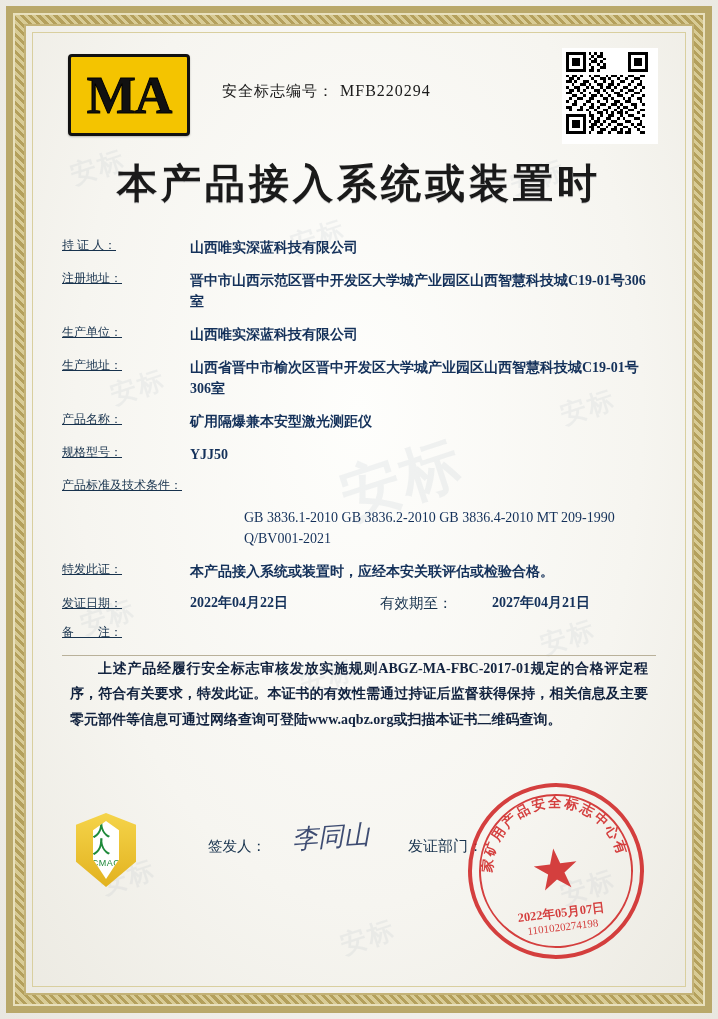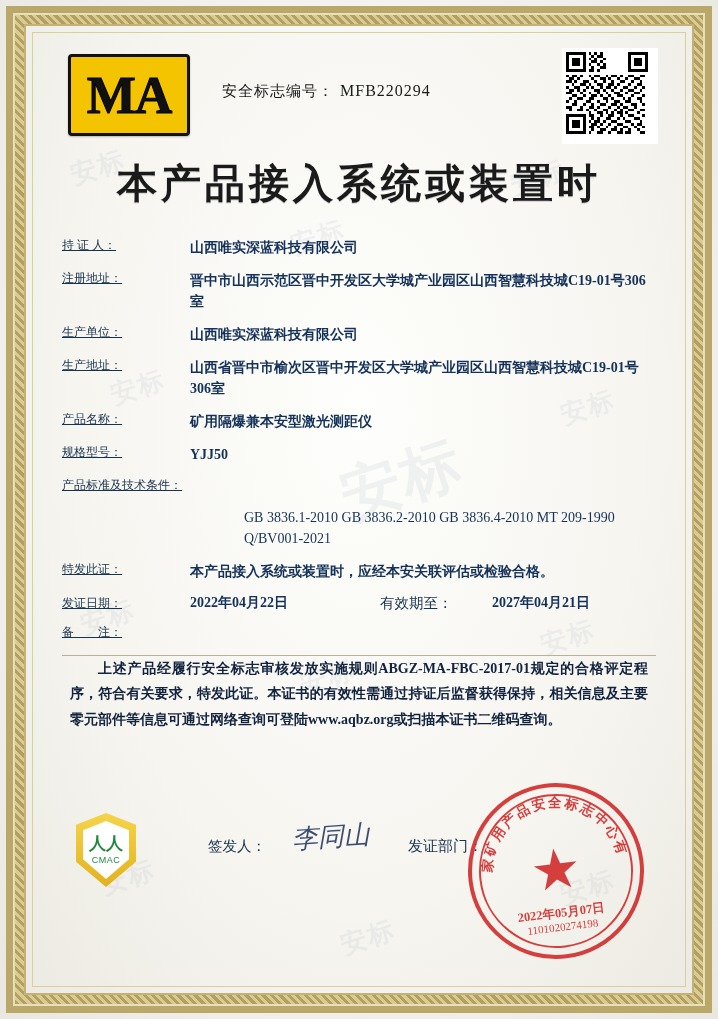--- a/index.html
+++ b/index.html
@@ -127,23 +127,23 @@
     position:absolute;left:36px;top:22px;width:60px;height:74px;
   }
   .cmac .shield{
     width:60px;height:74px;
     background:linear-gradient(#f5d44a,#e2b21f);
     clip-path:polygon(50% 0,100% 16%,100% 66%,50% 100%,0 66%,0 16%);
     display:flex;flex-direction:column;align-items:center;justify-content:center;
     border:0;
   }
   .cmac .inner{
-    width:46px;height:58px;background:#fff;
+    width:26px;height:58px;background:#fff;
     clip-path:polygon(50% 0,100% 16%,100% 66%,50% 100%,0 66%,0 16%);
-    display:flex;flex-direction:column;align-items:center;justify-content:center;
+    display:flex;flex-direction:column;align-items:center;
   }
   .cmac .mark{color:#1f8a3b;font-size:17px;font-weight:bold;line-height:1;}
   .cmac .txt{font-size:9px;font-weight:normal;color:#1f8a3b;margin-top:3px;letter-spacing:.5px;}
 
   .sign{
     position:absolute;left:168px;top:46px;font-size:14.5px;color:#17324d;
     font-family:"Liberation Serif","DejaVu Serif",serif;
   }
   .signature{
     position:absolute;left:252px;top:28px;width:96px;height:44px;

